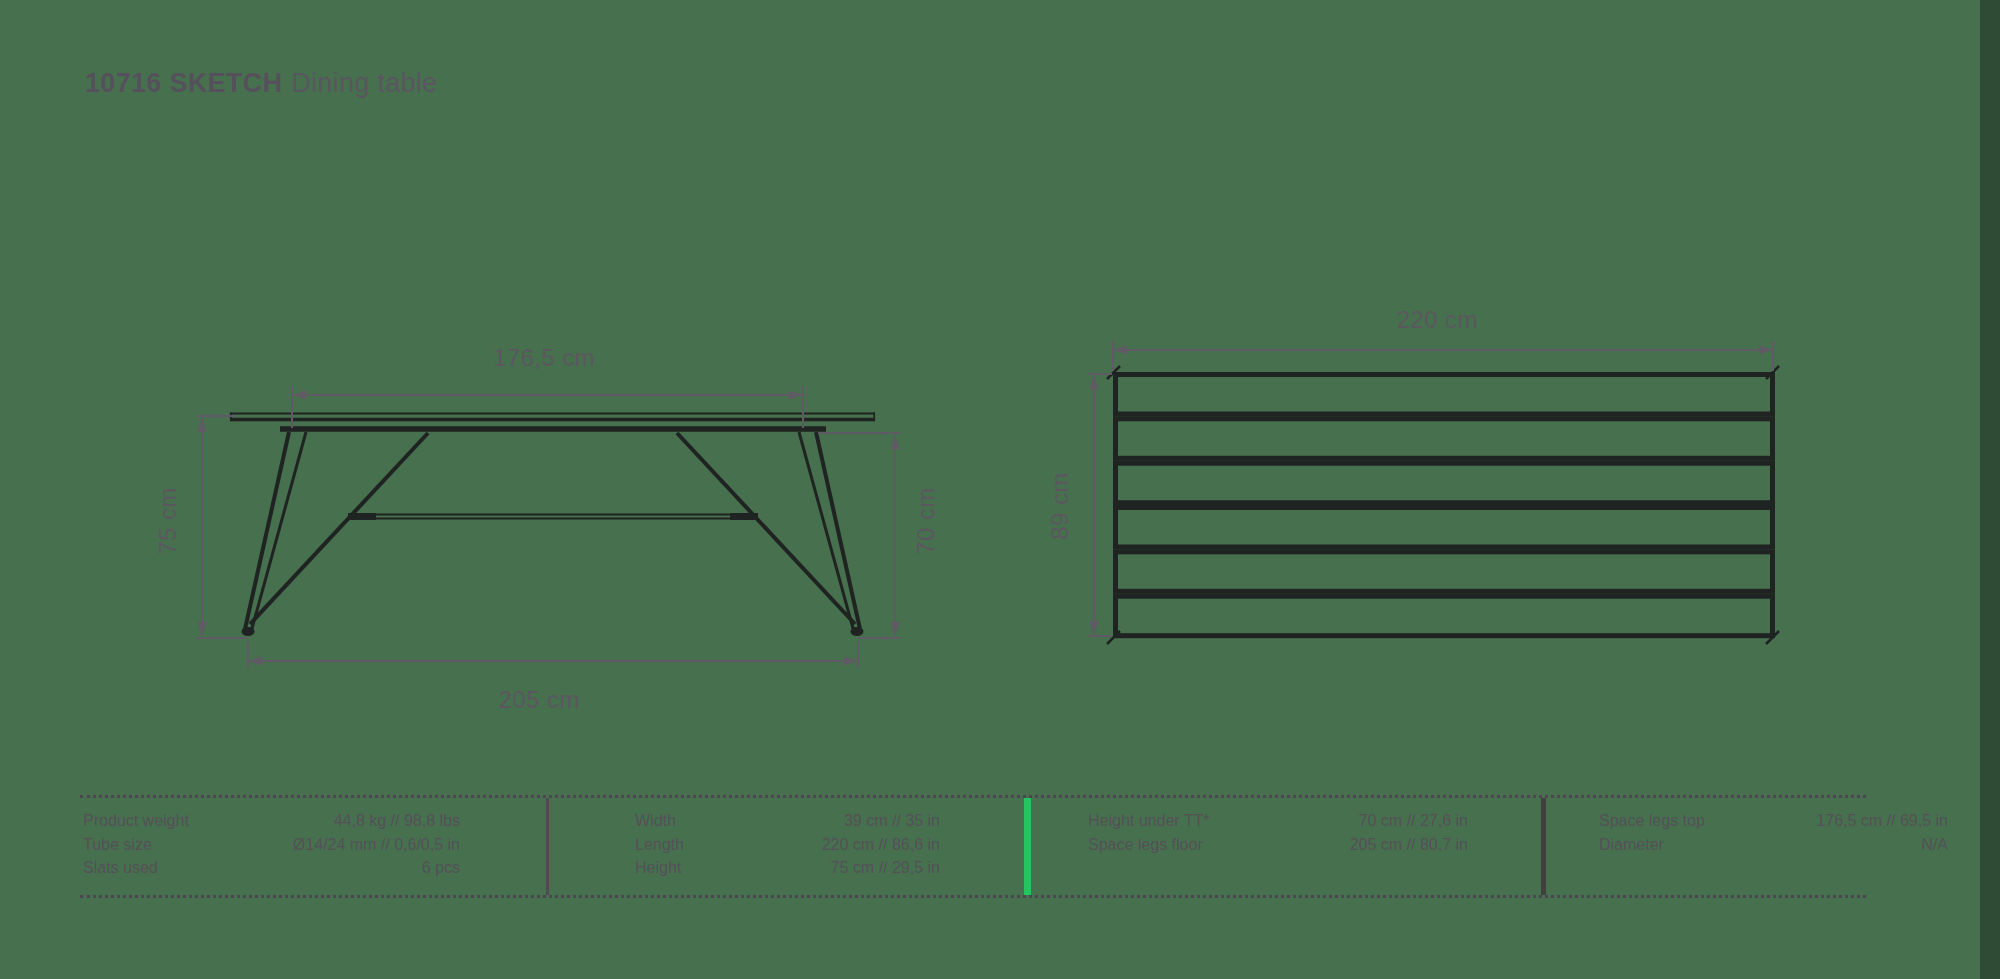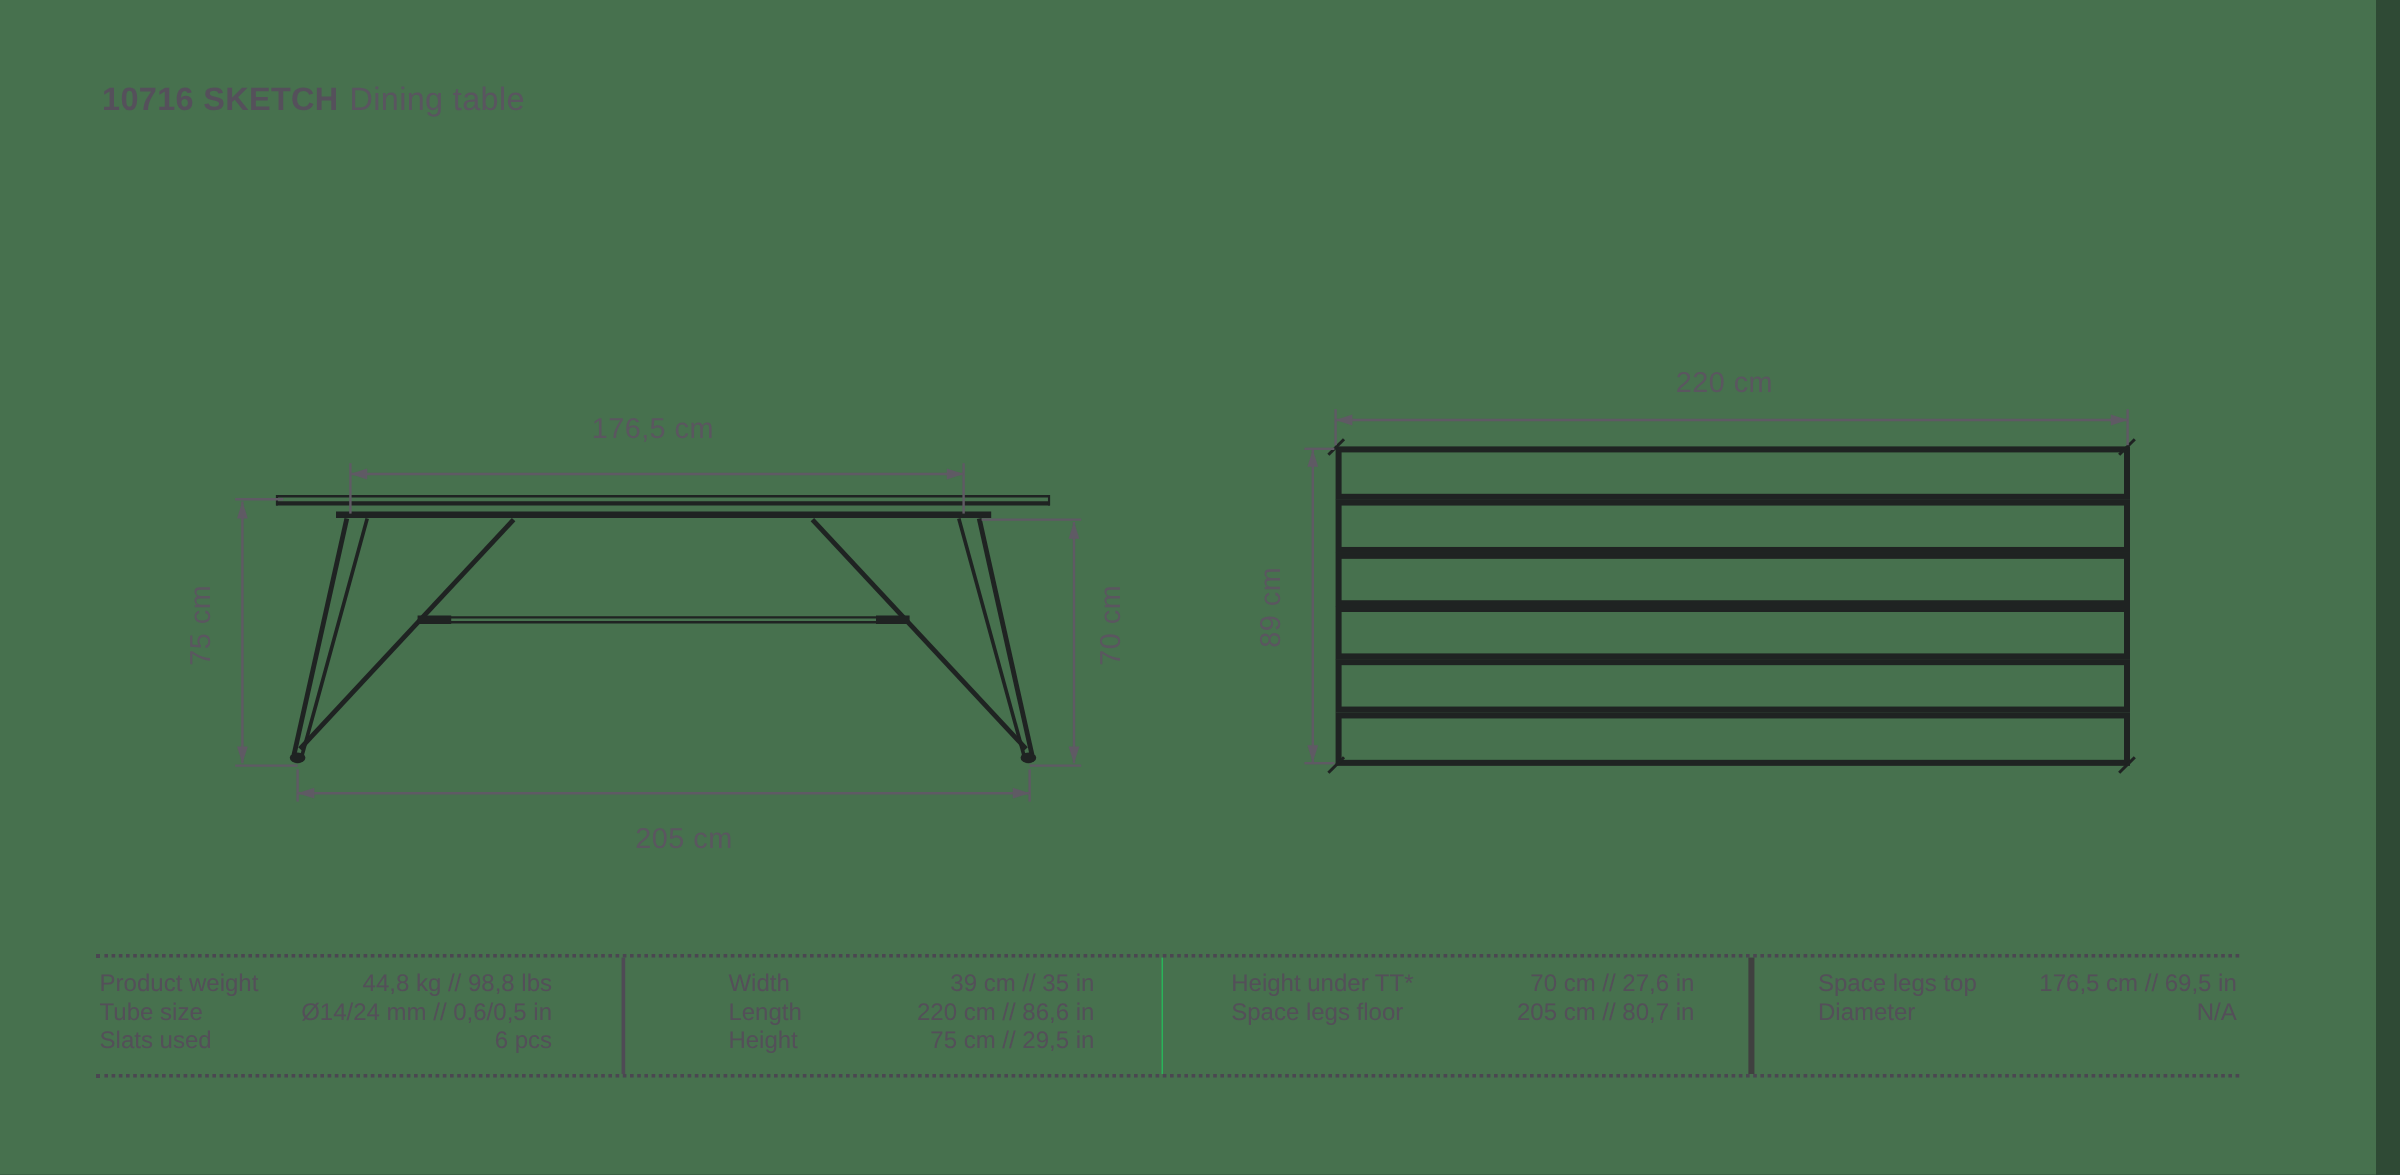--- a/index.html
+++ b/index.html
@@ -36,26 +36,27 @@
   
   #spec{
     position:absolute;left:80px;top:795px;
     width:1786px;height:103px;
     box-sizing:border-box;
     border-top:3px dotted #4B4651;
     border-bottom:3px dotted #4B4651;
     display:grid;
     grid-template-columns:438px 450px 489px 409px;
     color:#544F59;
-    font-size:20px;
+    font-size:16px;
+    gap:28px;
   }
   .spec-col{box-sizing:border-box;padding-top:11px;}
   .spec-col.c1{padding-left:3px;padding-right:58px;}
   .spec-col.c2{border-left:3px solid #4F4A55;padding-left:86px;padding-right:56px;}
-  .spec-col.c3{border-left:1px solid #22c55e;padding-left:57px;padding-right:45px;}
+  .spec-col.c3{border-left:7px solid #22c55e;padding-left:57px;padding-right:45px;}
   .spec-col.c4{border-left:5px solid #404040;padding-left:53px;padding-right:2px;}
   .row{display:flex;justify-content:space-between;line-height:23.5px;white-space:nowrap;}
   .row .lbl{text-align:left;}
   .row .val{text-align:right;}
 </style>
 </head>
 <body>
 
 <div id="canvas">
 
@@ -144,21 +145,21 @@
       <line class="dim" x1="1087" y1="636" x2="1112" y2="636"></line>
       <line class="dim" x1="1094" y1="375" x2="1094" y2="635"></line>
       <polygon class="dimfill" points="1094,375 1089.5,389 1098.5,389"></polygon>
       <polygon class="dimfill" points="1094,635 1089.5,621 1098.5,621"></polygon>
     </g>
   </svg>
 
   <div class="dimlabel h" style="left:444px;top:345px;">176,5 cm</div>
   <div class="dimlabel v" style="left:108px;top:508px;">75 cm</div>
   <div class="dimlabel v" style="left:866px;top:508px;">70 cm</div>
-  <div class="dimlabel h" style="left:470px;top:687px;">205 cm</div>
+  <div class="dimlabel h" style="left:439px;top:687px;">205 cm</div>
   <div class="dimlabel h" style="left:1337px;top:307px;">220 cm</div>
   <div class="dimlabel v" style="left:1000px;top:493px;">89 cm</div>
 
   <div id="spec">
 
     <div class="spec-col c1">
       <div class="row">
         <span class="lbl">Product weight</span>
         <span class="val">44,8 kg // 98,8 lbs</span>
       </div>

